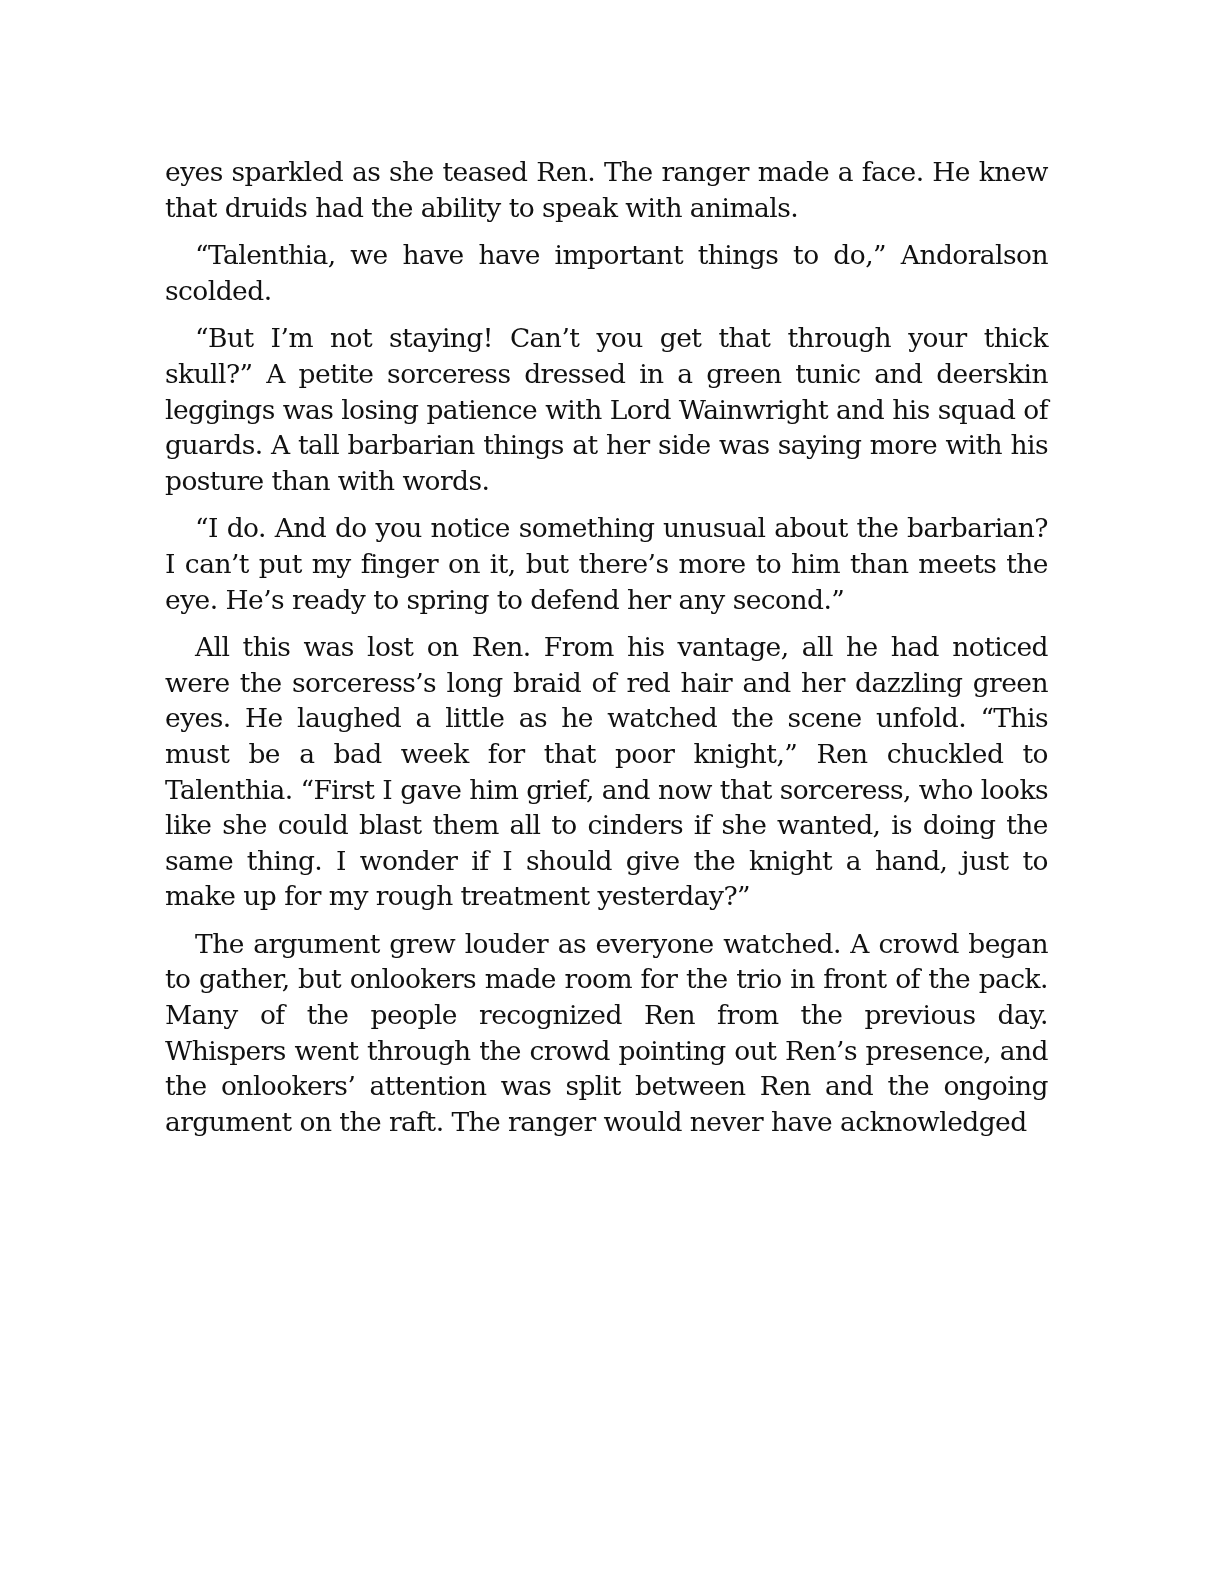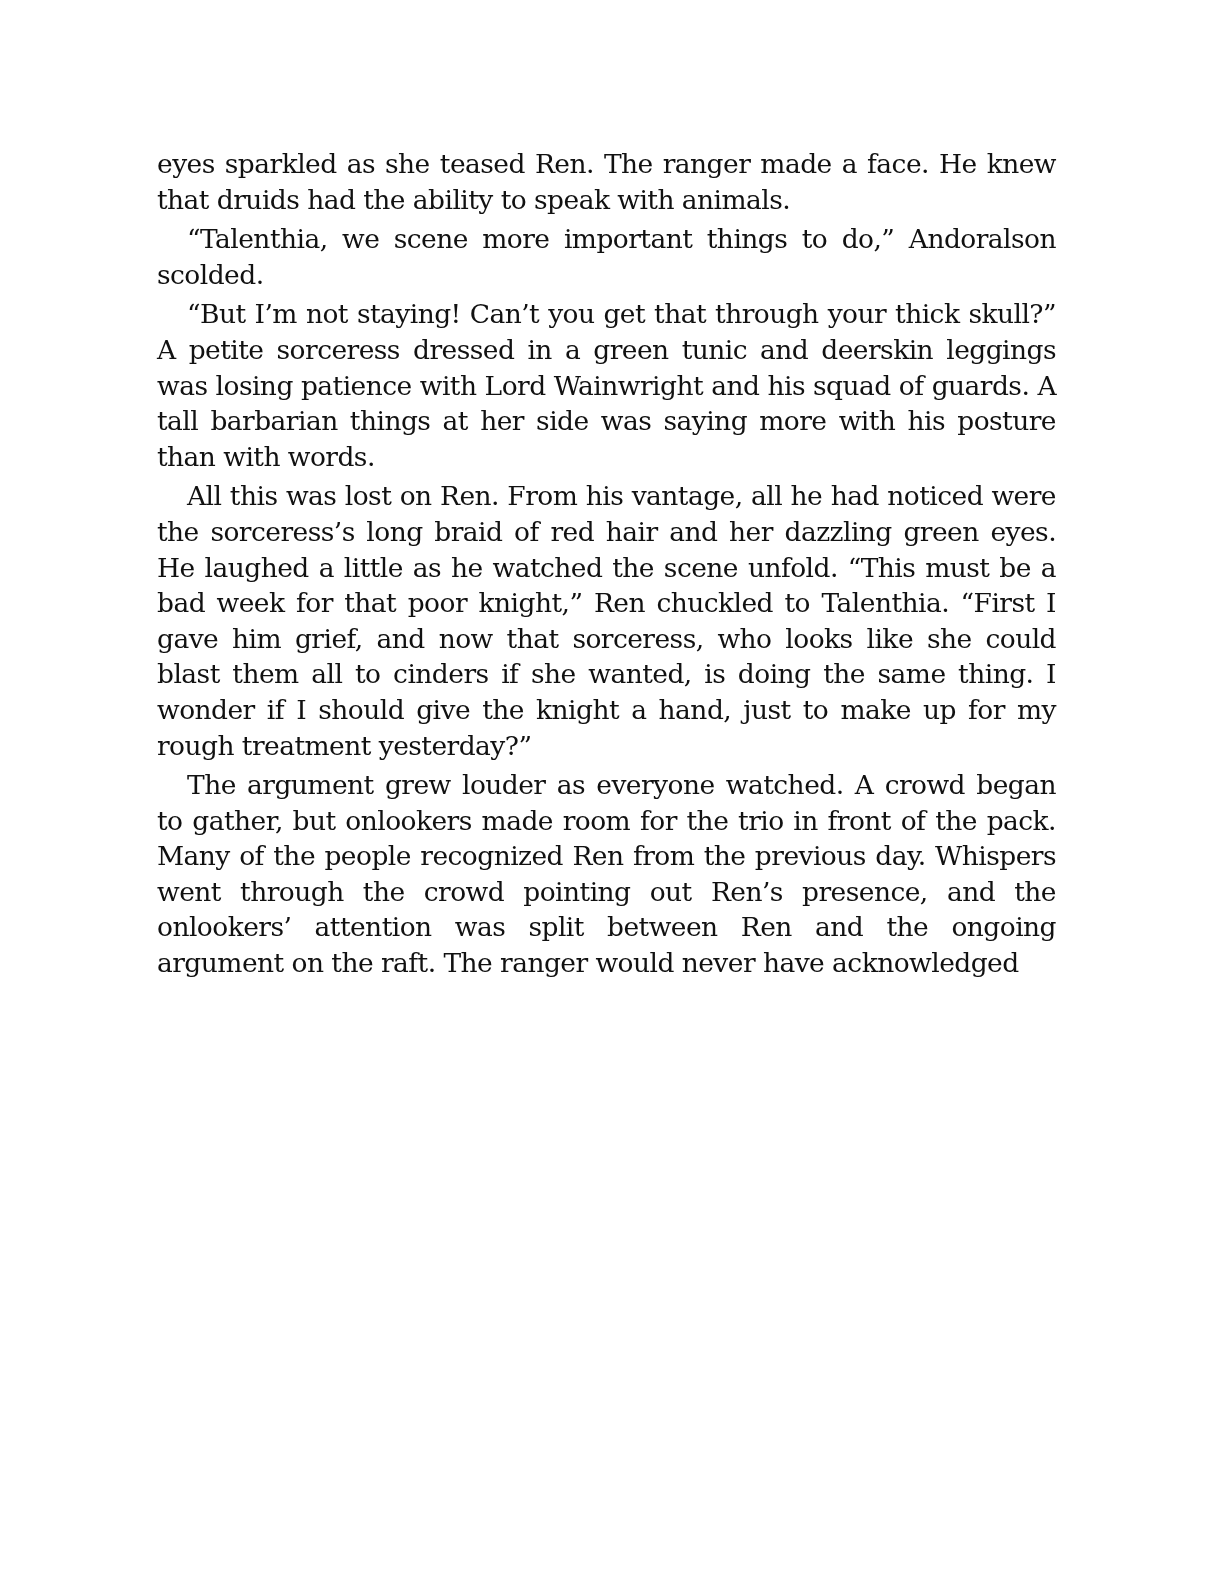--- a/index.html
+++ b/index.html
@@ -19,31 +19,32 @@
       top: 142px;
       width: 907px;
       color: #111111;
       font-family: "DejaVu Serif", "Liberation Serif", serif;
       font-size: 26.5px;
       line-height: 35.6px;
       letter-spacing: -0.55px;
       word-spacing: 0px;
     }
     .para {
-      margin: 4px;
+      margin: 12px;
       text-align: justify;
       text-indent: 30px;
       hyphens: none;
     }
     .para.first {
       text-indent: 0;
     }
   </style>
 </head>
 <body>
 
 <div class="page">
   <p class="para first">eyes sparkled as she teased Ren. The ranger made a face. He knew that druids had the ability to speak with animals.</p>
-  <p class="para">“Talenthia, we scene more important things to do,” Andoralson scolded.</p>
+  <p class="para">“Talenthia, we have have important things to do,” Andoralson scolded.</p>
   <p class="para">“But I’m not staying! Can’t you get that through your thick skull?” A petite sorceress dressed in a green tunic and deerskin leggings was losing patience with Lord Wainwright and his squad of guards. A tall barbarian things at her side was saying more with his posture than with words.</p>
+  <p class="para">“I do. And do you notice something unusual about the barbarian? I can’t put my finger on it, but there’s more to him than meets the eye. He’s ready to spring to defend her any second.”</p>
   <p class="para">All this was lost on Ren. From his vantage, all he had noticed were the sorceress’s long braid of red hair and her dazzling green eyes. He laughed a little as he watched the scene unfold. “This must be a bad week for that poor knight,” Ren chuckled to Talenthia. “First I gave him grief, and now that sorceress, who looks like she could blast them all to cinders if she wanted, is doing the same thing. I wonder if I should give the knight a hand, just to make up for my rough treatment yesterday?”</p>
   <p class="para">The argument grew louder as everyone watched. A crowd began to gather, but onlookers made room for the trio in front of the pack. Many of the people recognized Ren from the previous day. Whispers went through the crowd pointing out Ren’s presence, and the onlookers’ attention was split between Ren and the ongoing argument on the raft. The ranger would never have acknowledged</p>
 </div>
 
 </body></html>

